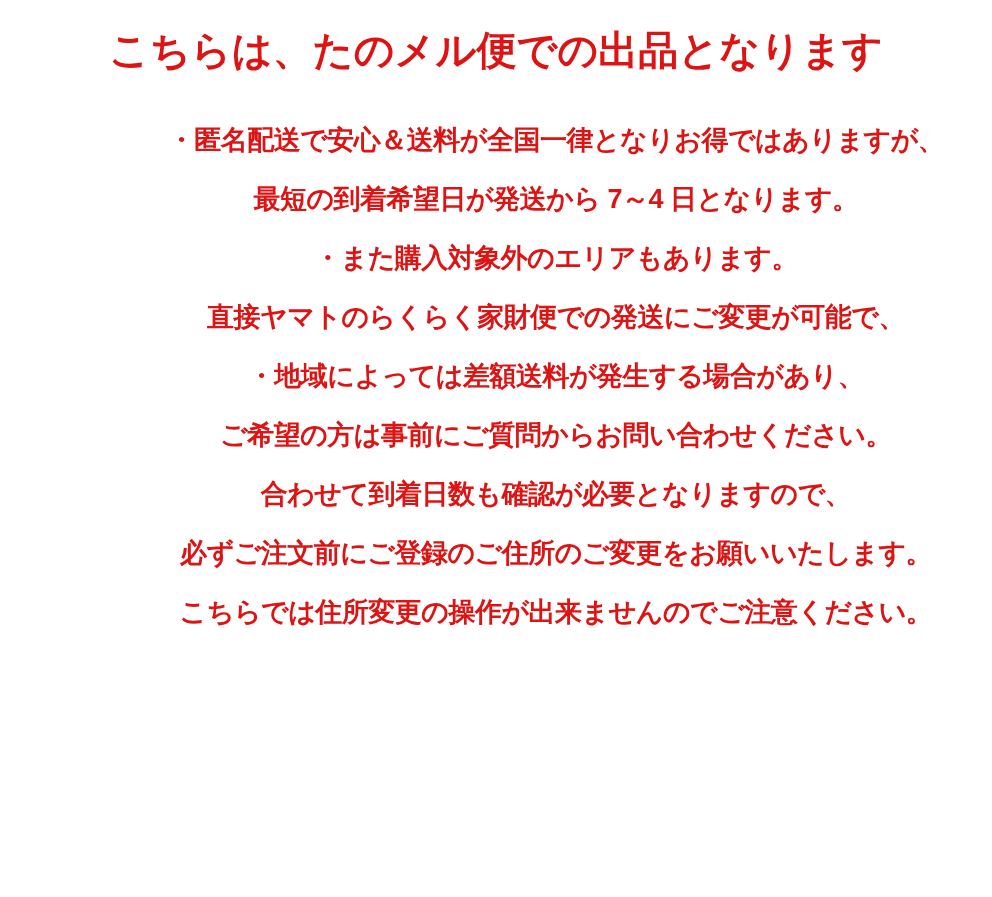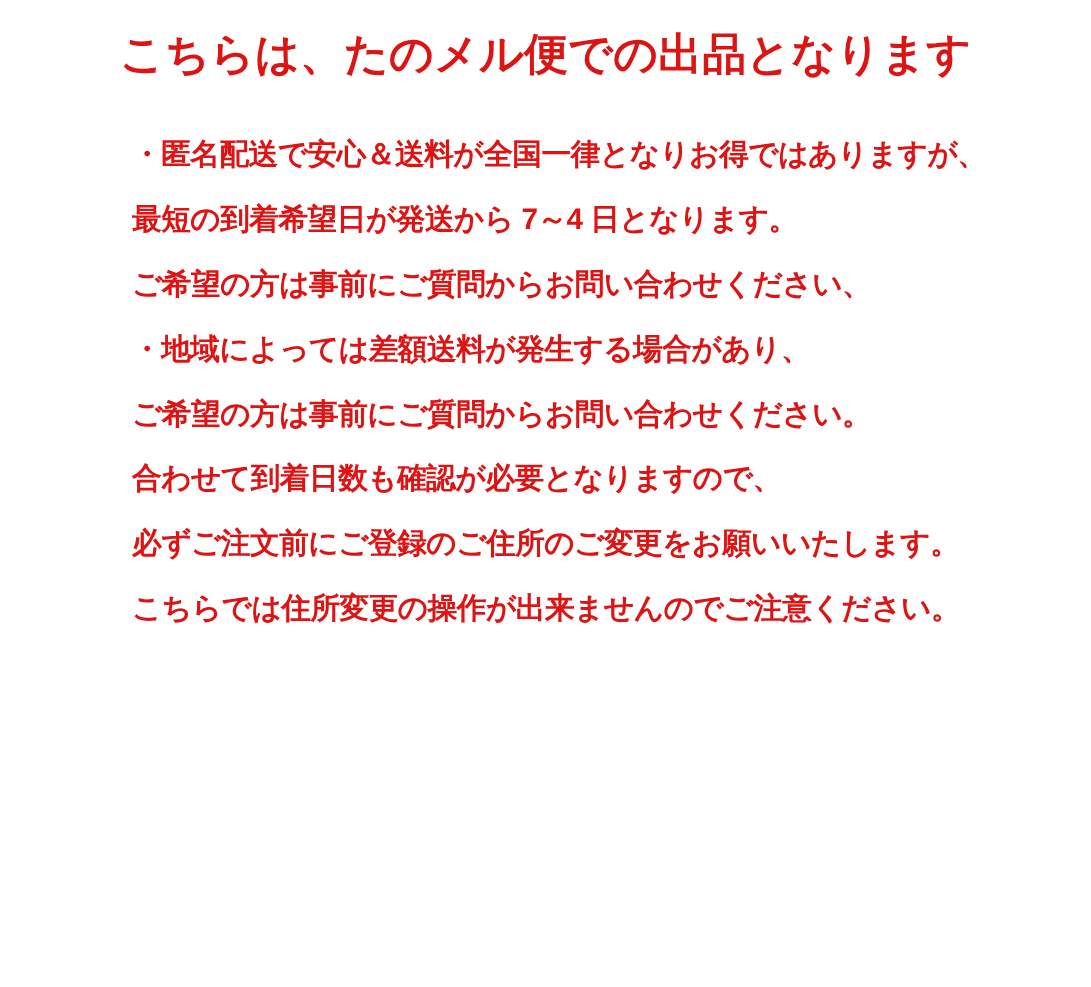--- a/index.html
+++ b/index.html
@@ -22,20 +22,21 @@
     text-align: center;
     font-size: 40px;
     line-height: 48px;
     font-weight: bold;
     letter-spacing: 0px;
     white-space: nowrap;
     color: #dd1414;
   }
   .notice-body {
     margin: 52px 0 0 120px;
+    text-align: center;
   }
   .notice-line {
     font-size: 27px;
     line-height: 29px;
     font-weight: bold;
     margin-bottom: 30px;
     white-space: nowrap;
     letter-spacing: -0.5px;
     color: #dd1414;
   }
@@ -50,20 +51,21 @@
 </style>
 </head>
 <body>
 
 <div class="page">
   <h1 class="notice-title">こちらは、たのメル便での出品となります</h1>
 
   <div class="notice-body">
     <div class="notice-line">・匿名配送で安心＆送料が全国一律となりお得ではありますが、</div>
     <div class="notice-line">最短の到着希望日が発送から 7～4 日となります。</div>
-    <div class="notice-line">ご希望の方は事前にご質問からお問い合わせください、</div>
+    <div class="notice-line">・また購入対象外のエリアもあります。</div>
+    <div class="notice-line">直接ヤマトのらくらく家財便での発送にご変更が可能で、</div>
     <div class="notice-line">・地域によっては差額送料が発生する場合があり、</div>
     <div class="notice-line">ご希望の方は事前にご質問からお問い合わせください。</div>
     <div class="notice-line">合わせて到着日数も確認が必要となりますので、</div>
     <div class="notice-line">必ずご注文前にご登録のご住所のご変更をお願いいたします。</div>
     <div class="notice-line">こちらでは住所変更の操作が出来ませんのでご注意ください。</div>
   </div>
 </div>
 
 </body></html>

